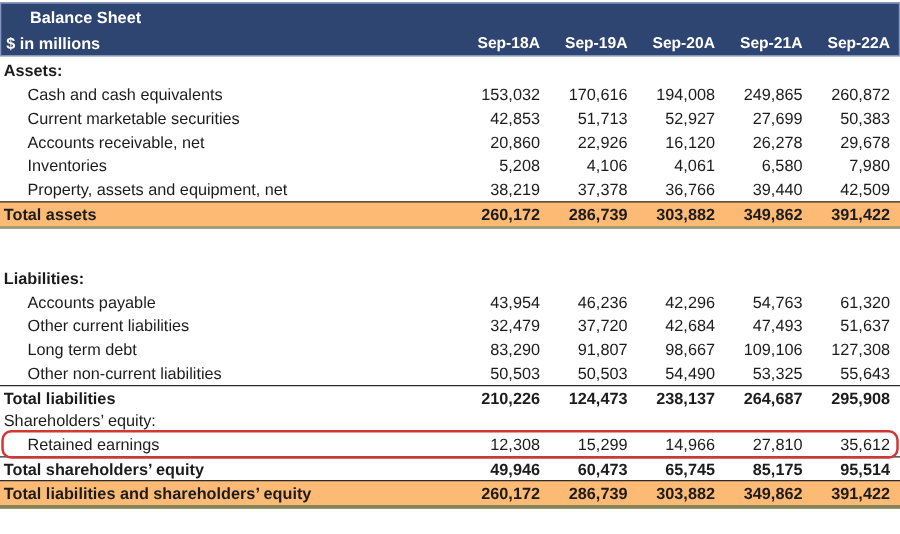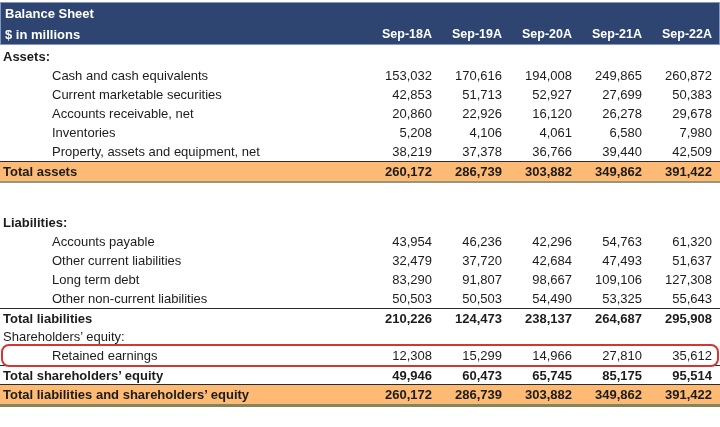--- a/index.html
+++ b/index.html
@@ -9,29 +9,29 @@
     -webkit-font-smoothing:antialiased;
   }
   *{box-sizing:border-box;}
   
   .hdr{
     position:absolute;top:2px;left:0;right:0;height:43px;
     background:#2e4471;color:#ffffff;font-weight:bold;
     border:1px solid #8397c1;
   }
   .hdr-row{display:flex;align-items:center;height:20px;padding:0 7px 0 4px;}
-  .hdr-row.first{height:21px;}
+  .hdr-row.first{height:21px;margin-left:19px;}
   .hdr-title{font-size:13px;}
   .hdr-cols{display:flex;margin-left:auto;}
   .hcol{width:70px;text-align:right;font-size:12.5px;}
   
   .rows{position:absolute;top:47px;left:0;right:0;}
   .row{display:flex;align-items:center;height:19px;padding-right:8px;}
   .label{flex:1;padding-left:3px;white-space:nowrap;}
-  .row.item .label{padding-left:22px;margin-left:30px;}
+  .row.item .label{padding-left:22px;}
   .num{width:70px;text-align:right;}
   .section{font-weight:bold;}
   .plainsection{font-weight:normal;}
   .total{font-weight:bold;border-top:1px solid #2b2b2b;}
   .yellow{
     background:#fdba74;font-weight:bold;height:22px;
     border-top:1px solid #2b2b2b;border-bottom:2px solid #97977b;
   }
   .yellow.final{height:23px;border-bottom:3px solid #85855a;}
   .spacer{height:30px;}

